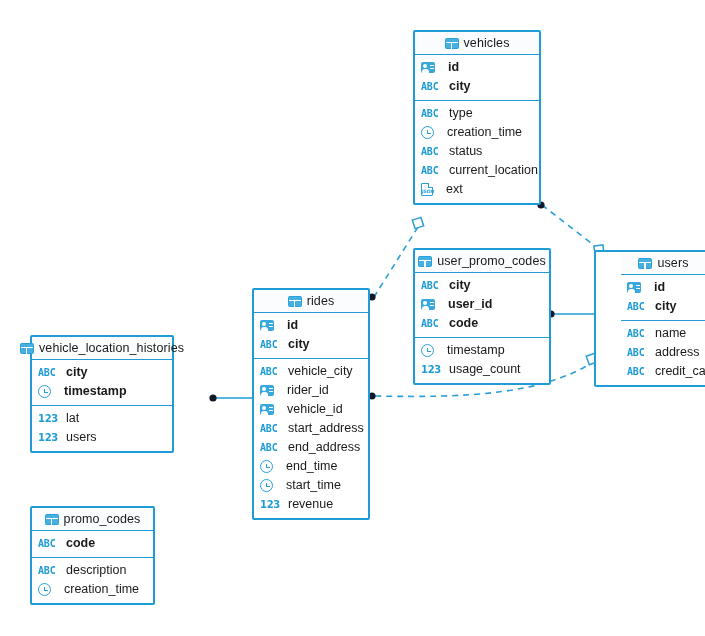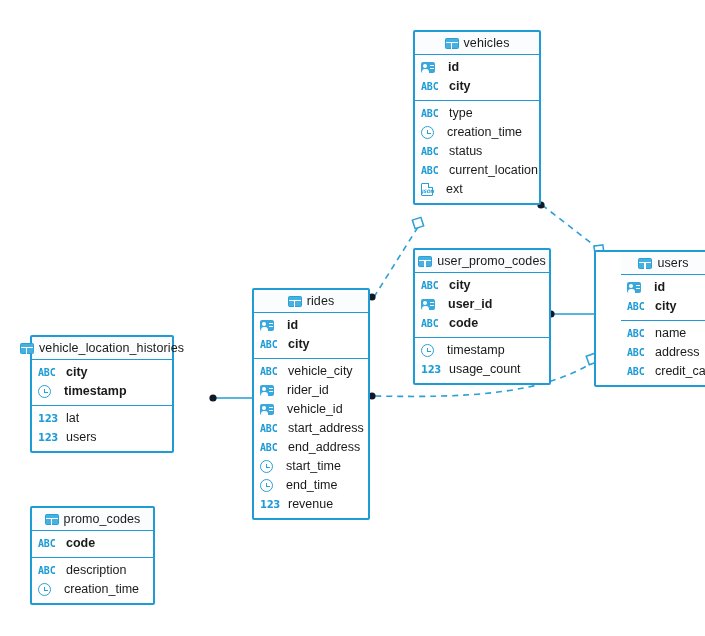--- a/index.html
+++ b/index.html
@@ -258,25 +258,25 @@
       <div class="fld">
         <span class="ic ic-abc">ABC</span>
         <span class="fld-name">start_address</span>
       </div>
       <div class="fld">
         <span class="ic ic-abc">ABC</span>
         <span class="fld-name">end_address</span>
       </div>
       <div class="fld">
         <span class="ic ic-clock"></span>
+        <span class="fld-name">end_time</span>
+      </div>
+      <div class="fld">
+        <span class="ic ic-clock"></span>
         <span class="fld-name">start_time</span>
-      </div>
-      <div class="fld">
-        <span class="ic ic-clock"></span>
-        <span class="fld-name">end_time</span>
       </div>
       <div class="fld">
         <span class="ic ic-123">123</span>
         <span class="fld-name">revenue</span>
       </div>
     </div>
   </div>
 
   <div class="table-node" style="left:30px;top:335px;width:144px;">
     <div class="tbl-header">

